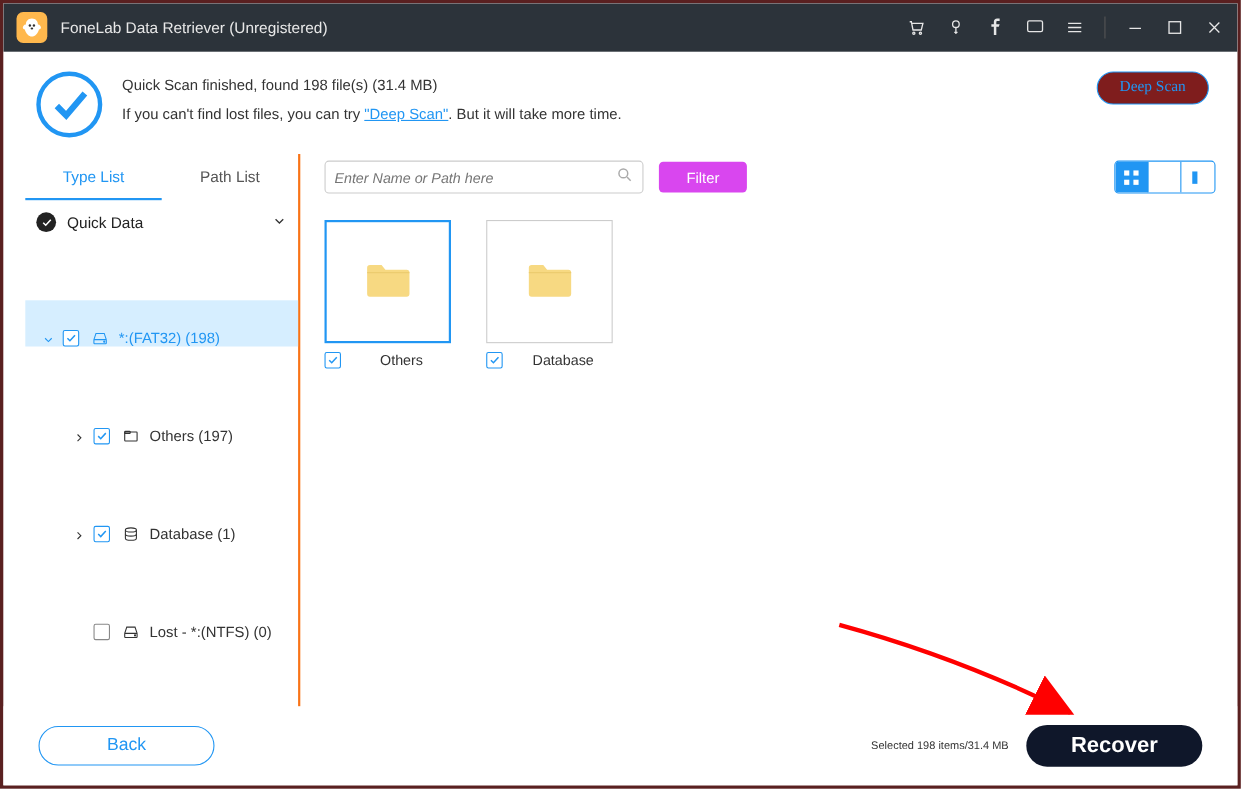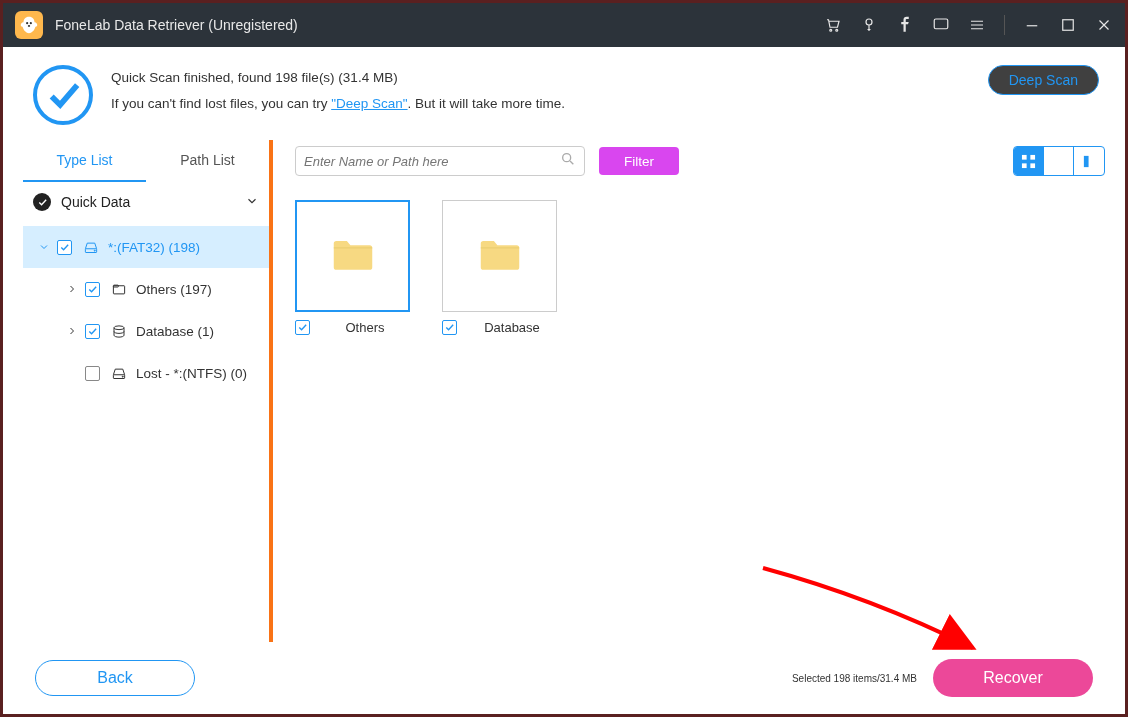--- a/index.html
+++ b/index.html
@@ -14,37 +14,37 @@
   .title-icons .ticon { width: 22px; height: 22px; display: flex; align-items: center; justify-content: center; color: #e6e6e6; cursor: pointer; }
   .title-icons .ticon svg { width: 18px; height: 18px; stroke: #e6e6e6; fill: none; stroke-width: 1.6; }
   .title-icons .sep { width: 1px; height: 20px; background: #555; margin: 0 2px; }
 
   
   .header { display: flex; align-items: flex-start; padding: 18px 26px 14px 30px; }
   .check-badge { width: 60px; height: 60px; border: 4px solid #2196f3; border-radius: 50%; display:flex; align-items:center; justify-content:center; margin-right: 18px; flex-shrink:0;}
   .check-badge svg { width: 34px; height: 34px; stroke: #2196f3; fill: none; stroke-width: 4; }
   .status-text { font-size: 13.5px; color: #333; line-height: 1.9; }
   .status-text a { color: #2196f3; text-decoration: underline; }
-  .deep-scan-btn { margin-left: auto; border: 1.5px solid #2196f3; color: #2196f3; background:#404040; border-radius: 18px; padding: 6px 20px; font-size: 14px; cursor:pointer; }
+  .deep-scan-btn { margin-left: auto; border: 1.5px solid #2196f3; color: #2196f3; background:#7f1d1d; border-radius: 18px; padding: 6px 20px; font-size: 14px; cursor:pointer;font-family:Liberation Serif, serif; }
 
   
   .main { display: flex; height: 530px; border-top: 1px solid transparent; padding: 0 20px; }
 
   
-  .sidebar { width: 250px; flex-shrink: 0; border-right: 4px solid #f97316; }
+  .sidebar { width: 250px; flex-shrink: 0; border-right: 2px solid #f97316; }
   .side-tabs { display: flex; height: 42px; }
   .side-tab { flex:1; display:flex; align-items:center; justify-content:center; font-size:14px; color:#555; cursor:pointer; border-bottom: 2px solid transparent; }
   .side-tab.active { color:#2196f3; border-bottom: 2px solid #2196f3; }
   .side-section-head { display:flex; align-items:center; height: 40px; padding: 0 10px 0 10px; font-size:14px; color:#222; cursor:pointer;}
   .side-section-head .dot { width:18px; height:18px; border-radius:50%; background:#222; margin-right:10px; display:flex;align-items:center;justify-content:center;}
   .side-section-head .dot svg { width:11px;height:11px;stroke:#fff;fill:none;stroke-width:3;}
   .side-section-head .chev-d { margin-left:auto; }
 
   .tree { padding: 4px 0 0 0; }
-  .tree-item { display:flex; align-items:center; height: 42px; font-size: 13.5px; color:#333; cursor:pointer; }
+  .tree-item { display:flex; align-items:flex-end; height: 42px; font-size: 13.5px; color:#333; cursor:pointer;margin-top:47px; }
   .tree-item.lvl1 { padding-left: 14px; }
   .tree-item.lvl2 { padding-left: 42px; }
   .tree-item.sel { background:#d6eeff; color:#2196f3; }
   .tree-item .chev { width:14px; display:flex; justify-content:center; margin-right:6px;}
   .tree-item .chev svg{width:12px;height:12px;stroke:currentColor;fill:none;stroke-width:2;}
   .tree-item .cbox { margin-right: 8px; }
   .tree-item .ic { width:22px; display:flex; justify-content:center; margin-right:6px;}
   .tree-item .ic svg { width:18px;height:15px;stroke:currentColor;fill:none;stroke-width:1.6;}
   .cbox { width:15px; height:15px; border:1.5px solid #2196f3; border-radius:2px; display:inline-flex; align-items:center; justify-content:center; cursor:pointer; background:#fff;}
   .cbox.checked svg { width:11px;height:11px; stroke:#2196f3; fill:none; stroke-width:3;}
@@ -69,21 +69,21 @@
   .tile.sel .thumb { border:2px solid #2196f3; }
   .tile .folder-ic svg { width:42px; height:38px; }
   .tile .caprow { display:flex; align-items:center; gap:10px; margin-top:8px; font-size:13px; color:#333; width:100%; }
   .tile .caprow .tlabel { flex:1; text-align:center; }
 
   
   .footer { position:absolute; bottom:0; left:0; right:0; height: 72px; display:flex; align-items:center; padding: 0 32px; background:#fff;}
   .back-btn { width:160px; height:36px; border:1.5px solid #2196f3; background:#fff; color:#2196f3; border-radius:20px; font-size:16px; cursor:pointer;}
   .footer .spacer { flex:1; }
   .sel-text { font-size:10px; color:#333; margin-right:16px;}
-  .recover-btn { width:160px; height:38px; background:#ec4899; color:#fff; border:none; border-radius:20px; font-size:16px; cursor:pointer;}
+  .recover-btn { width:160px; height:38px; background:#0f172a; color:#fff; border:none; border-radius:20px; font-size:20px; cursor:pointer;font-weight:bold;}
 
   
   .arrow-anno { position:absolute; pointer-events:none; }
 </style>
 </head>
 <body>
 
 <div class="titlebar">
   <div class="app-logo">
     <svg viewBox="0 0 24 24">

